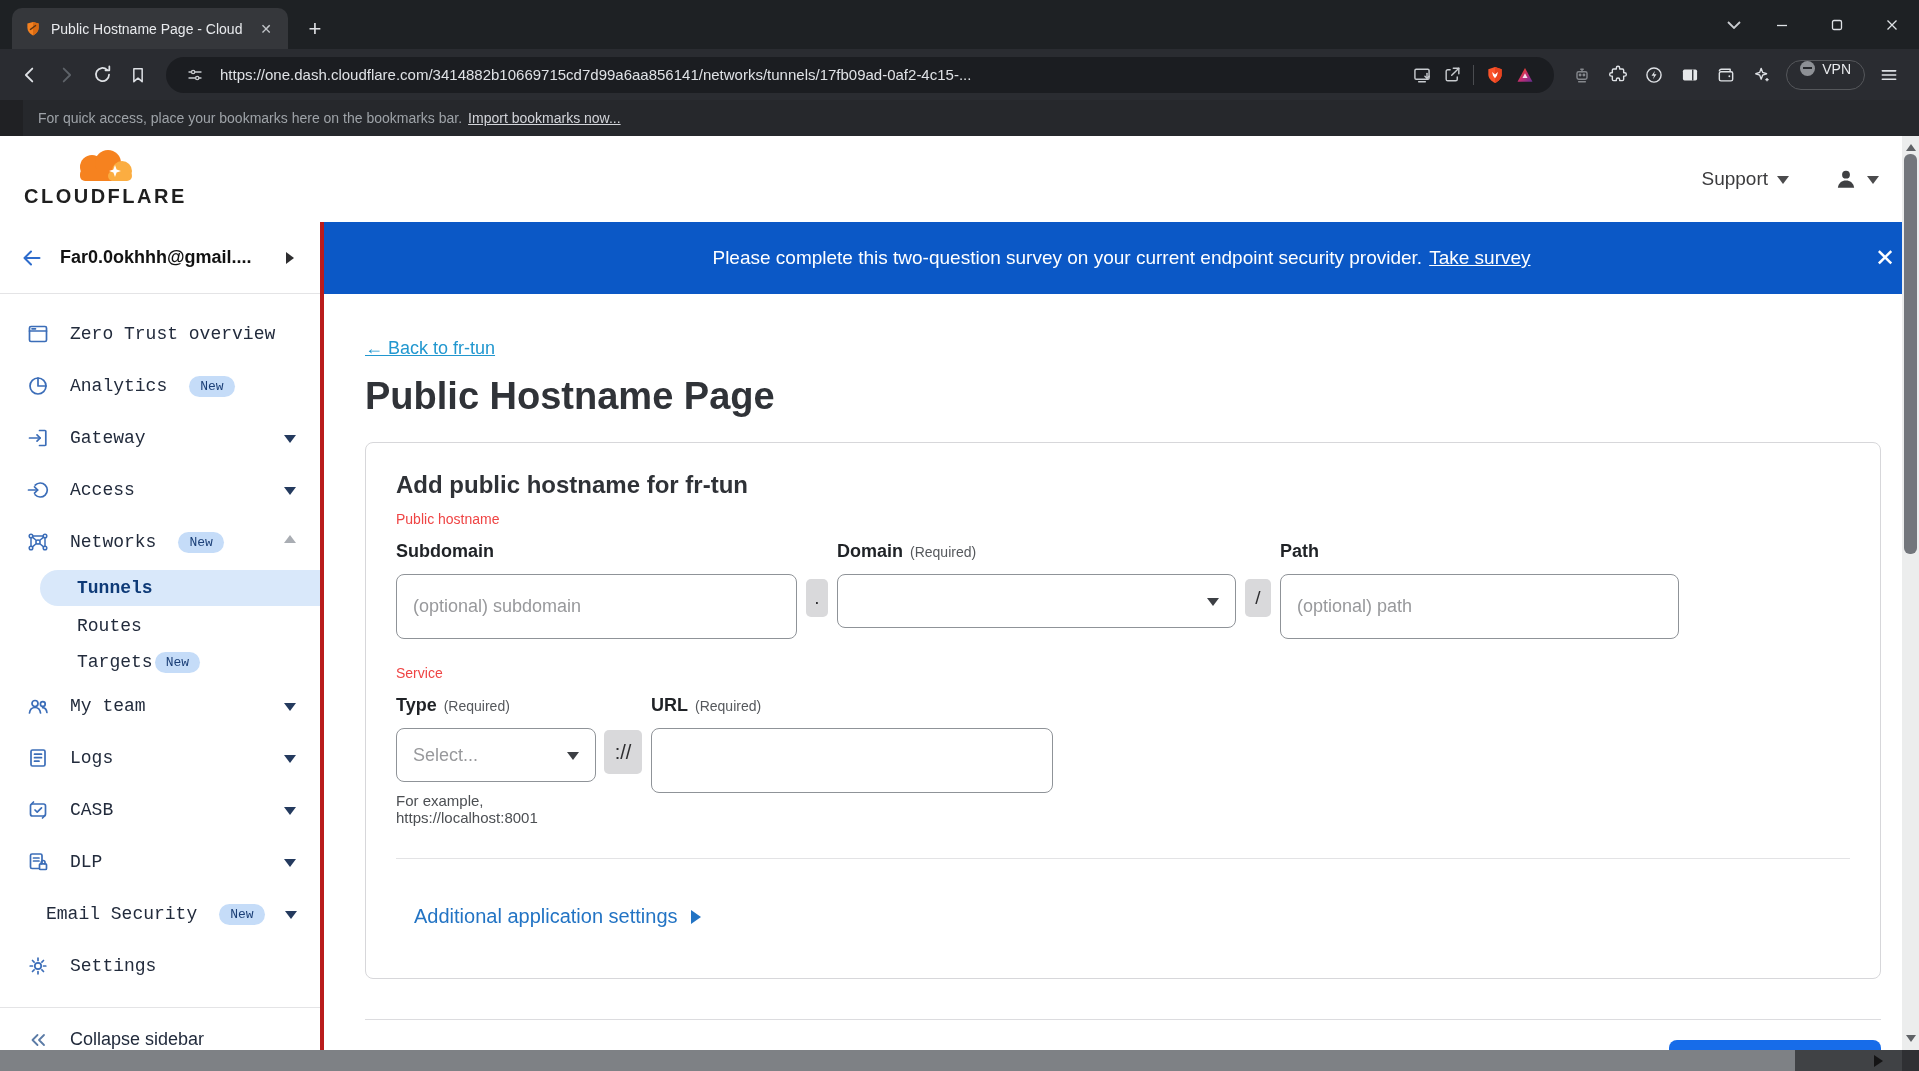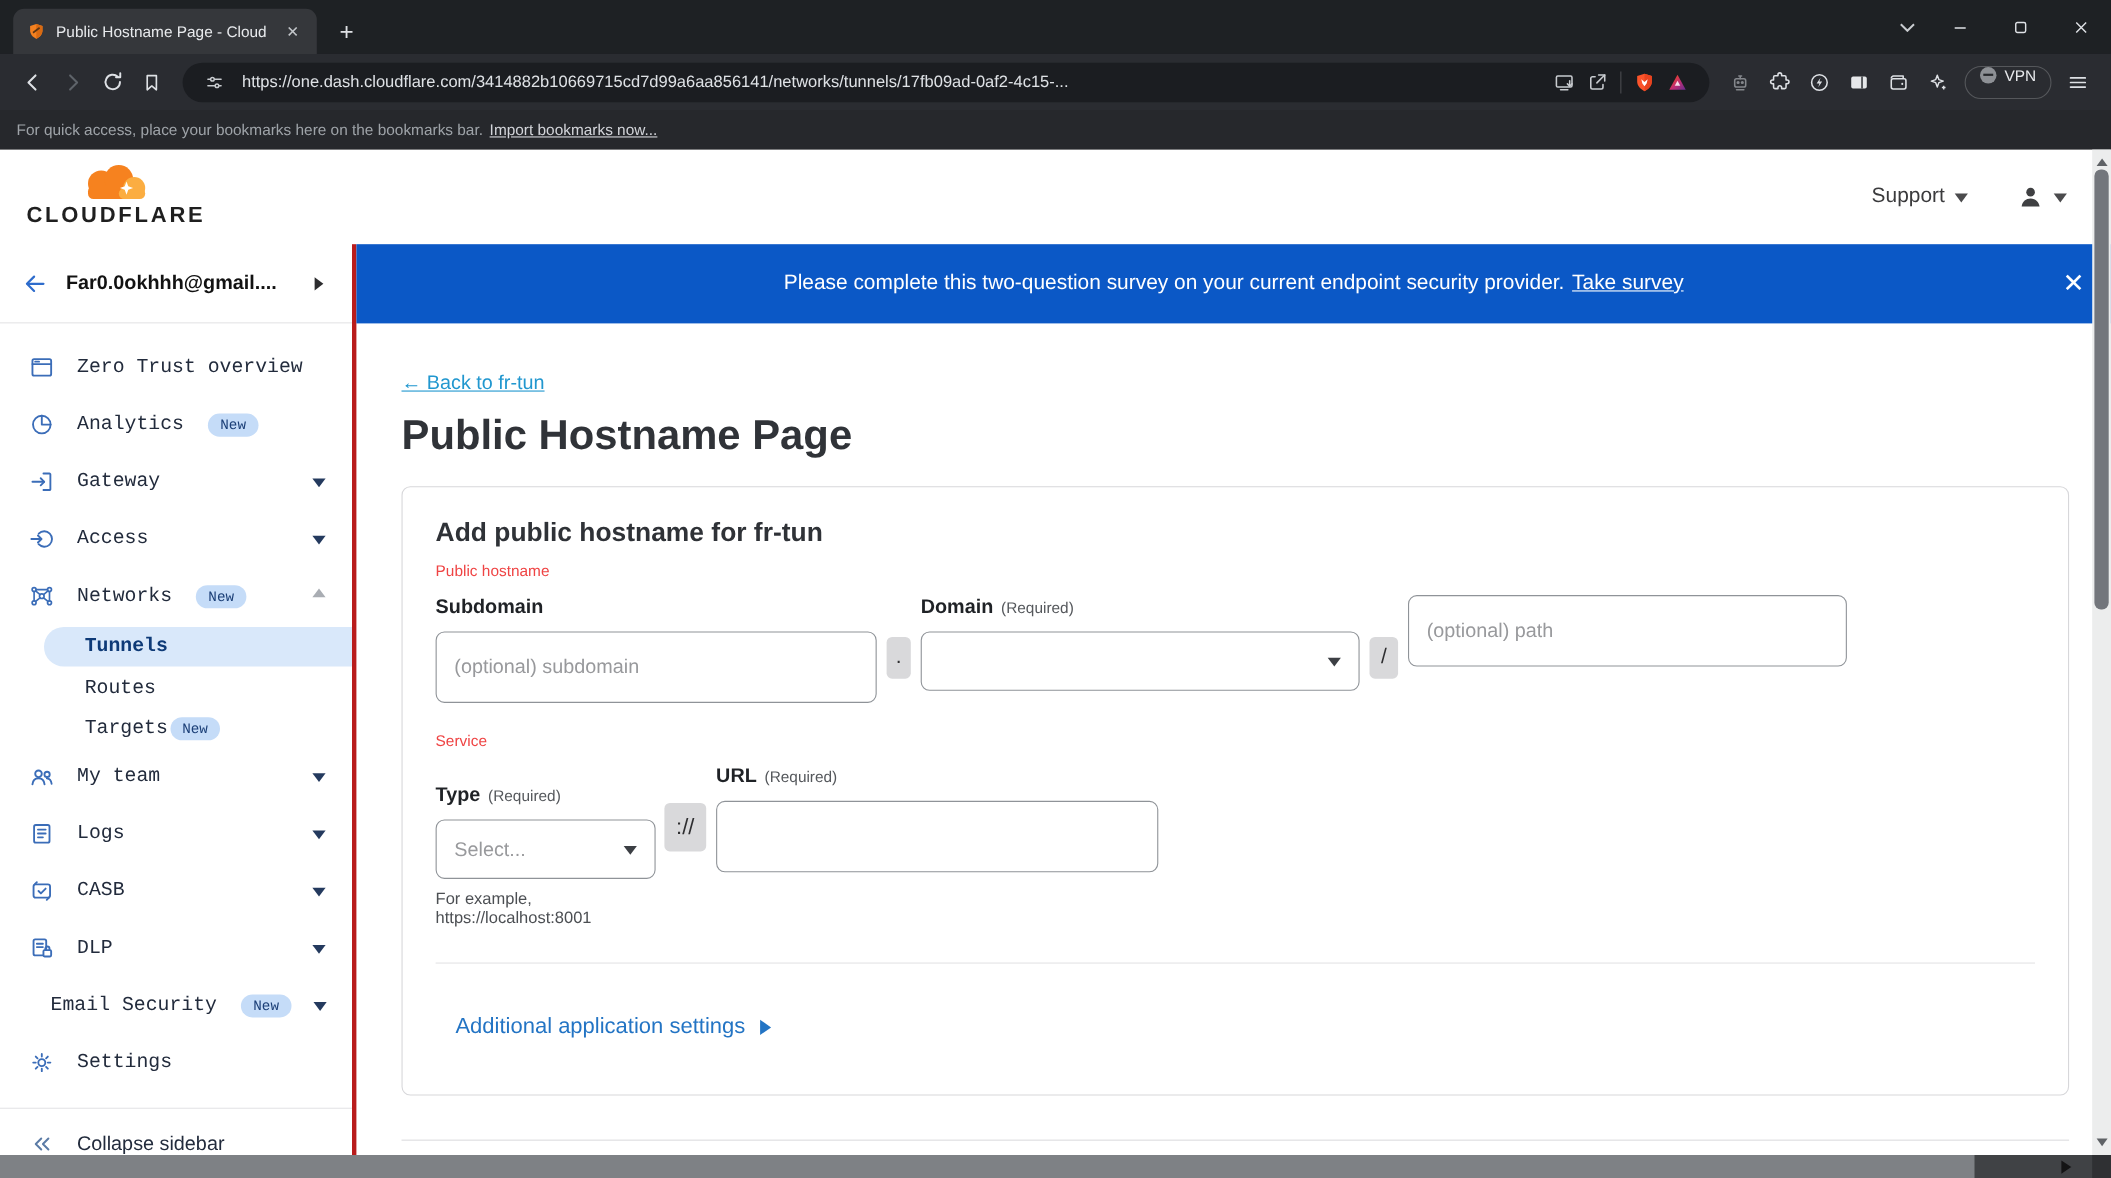--- a/index.html
+++ b/index.html
@@ -20,21 +20,21 @@
   .toolbar { height:51px; background:#2a2c31; display:flex; align-items:center; padding:0 12px; }
   .tbtn { width:36px; height:36px; border-radius:50%; display:flex; align-items:center; justify-content:center; flex:none; }
   .urlbar { flex:1; height:36px; background:#1b1d21; border-radius:18px; display:flex; align-items:center; padding:0 14px; margin:0 10px; min-width:0; }
   .url-text { flex:1; font-size:15px; color:#dfe2e6; white-space:nowrap; overflow:hidden; margin-left:10px; }
   .urlbar .mini { width:30px; height:30px; display:flex; align-items:center; justify-content:center; flex:none; }
   .url-div { width:1px; height:20px; background:#4a4c50; margin:0 6px; flex:none; }
   .vpn-pill { height:30px; border:1px solid #55575b; border-radius:16px; display:flex; gap:7px; padding:0 13px; color:#e8eaed; font-size:14px; margin:0 6px; flex:none; }
   .vpn-dot { width:15px; height:15px; border-radius:50%; background:#8d9095; position:relative; }
   .vpn-dot::after { content:""; position:absolute; left:3px; right:3px; top:6.5px; height:2px; background:#26282c; }
 
-  .bookmarksbar { height:36px; background:#26282c; display:flex; align-items:center; padding-left:15px; font-size:14px; color:#9ea3a8; gap:6px; }
+  .bookmarksbar { height:36px; background:#26282c; display:flex; align-items:center; padding-left:15px; font-size:14px; color:#9ea3a8; gap:6px;margin-left:23px; }
   .bm-link { color:#d3d5da; text-decoration:underline; }
 
   
   .page { position:absolute; top:136px; left:0; right:0; bottom:0; background:#fff; color:#27292e; }
   .cf-header { height:86px; display:flex; align-items:center; padding:0 0 0 24px; }
   .cf-logo { position:relative; width:140px; height:64px; }
   .cf-logo svg { position:absolute; left:44px; top:2px; }
   .cf-logo .wordmark { position:absolute; left:0; top:38px; font-size:20px; font-weight:700; letter-spacing:2.5px; color:#1f1f1f; }
   .cf-right { margin-left:auto; display:flex; align-items:center; gap:44px; padding-right:40px; }
   .support { display:flex; align-items:center; gap:9px; font-size:19px; color:#3b3b3d; }
@@ -75,21 +75,21 @@
   .req { font-size:14px; font-weight:400; color:#55585c; }
   .tinput { height:65px; border:1px solid #8f9398; border-radius:8px; font-size:18px; padding:0 16px; color:#222; background:#fff; width:100%; font-family:"Liberation Sans",sans-serif; }
   .tinput::placeholder { color:#98999c; }
   .select { height:54px; border:1px solid #8f9398; border-radius:8px; display:flex; align-items:center; padding:0 16px; font-size:18px; color:#98999c; background:#fff; }
   .sel-caret { margin-left:auto; width:0; height:0; border:6px solid transparent; border-top:8px solid #3c3f44; margin-top:7px; }
   .sep { background:#d9d9db; border-radius:5px; color:#2e2e30; display:flex; align-items:center; justify-content:center; font-size:19px; flex:none; }
   .sep.dot { width:22px; height:38px; margin:38px 9px 0; }
   .sep.slash { width:26px; height:38px; margin:38px 9px 0; }
   .sep.scheme { width:38px; height:44px; margin:35px 9px 0 8px; font-size:20px; }
   .w-sub { width:401px; } .w-dom { width:399px; } .w-path { width:399px; }
-  .w-type { width:200px;margin-top:17px; } .w-url { width:402px; }
+  .w-type { width:200px; } .w-url { width:402px; }
   .helper { font-size:15px; color:#4c4f53; margin-top:10px; }
   .card-divider { border:none; border-top:1px solid #e3e3e5; margin-top:32px; }
   .additional { margin:46px 0 0 18px; display:flex; align-items:center; gap:11px; font-size:20px; color:#2374c4; font-weight:500; }
   .tri-blue { width:0; height:0; border:7px solid transparent; border-left:10px solid #2374c4; margin-left:2px; }
   .below-divider { border:none; border-top:1px solid #dcdcdf; width:1516px; margin-top:40px; }
   .save-row { width:1516px; display:flex; justify-content:flex-end; margin-top:20px; }
   .save-btn { background:#176ce9; color:#fff; border:none; border-radius:8px; height:46px; padding:0 40px; font-size:18px; font-weight:600; font-family:"Liberation Sans",sans-serif; }
 
   
   .vscroll { position:absolute; top:0; right:0; width:17px; height:914px; background:#eceded; z-index:8; }
@@ -462,20 +462,23 @@
                 <span class="flabel">
                     <span>Domain</span>
                     <span class="req">(Required)</span>
                   </span>
                 <div class="select">
                   <span class="sel-caret"></span>
                 </div>
               </div>
               <div class="sep slash">/</div>
               <div class="field w-path">
+                <span class="flabel">
+                    <span>Path</span>
+                  </span>
                 <input class="tinput" type="text" placeholder="(optional) path" style="">
               </div>
             </div>
 
             <div class="sec-label" style="margin-top:26px;">Service</div>
 
             <div class="fields-row">
               <div class="field w-type">
                 <span class="flabel">
                     <span>Type</span>

